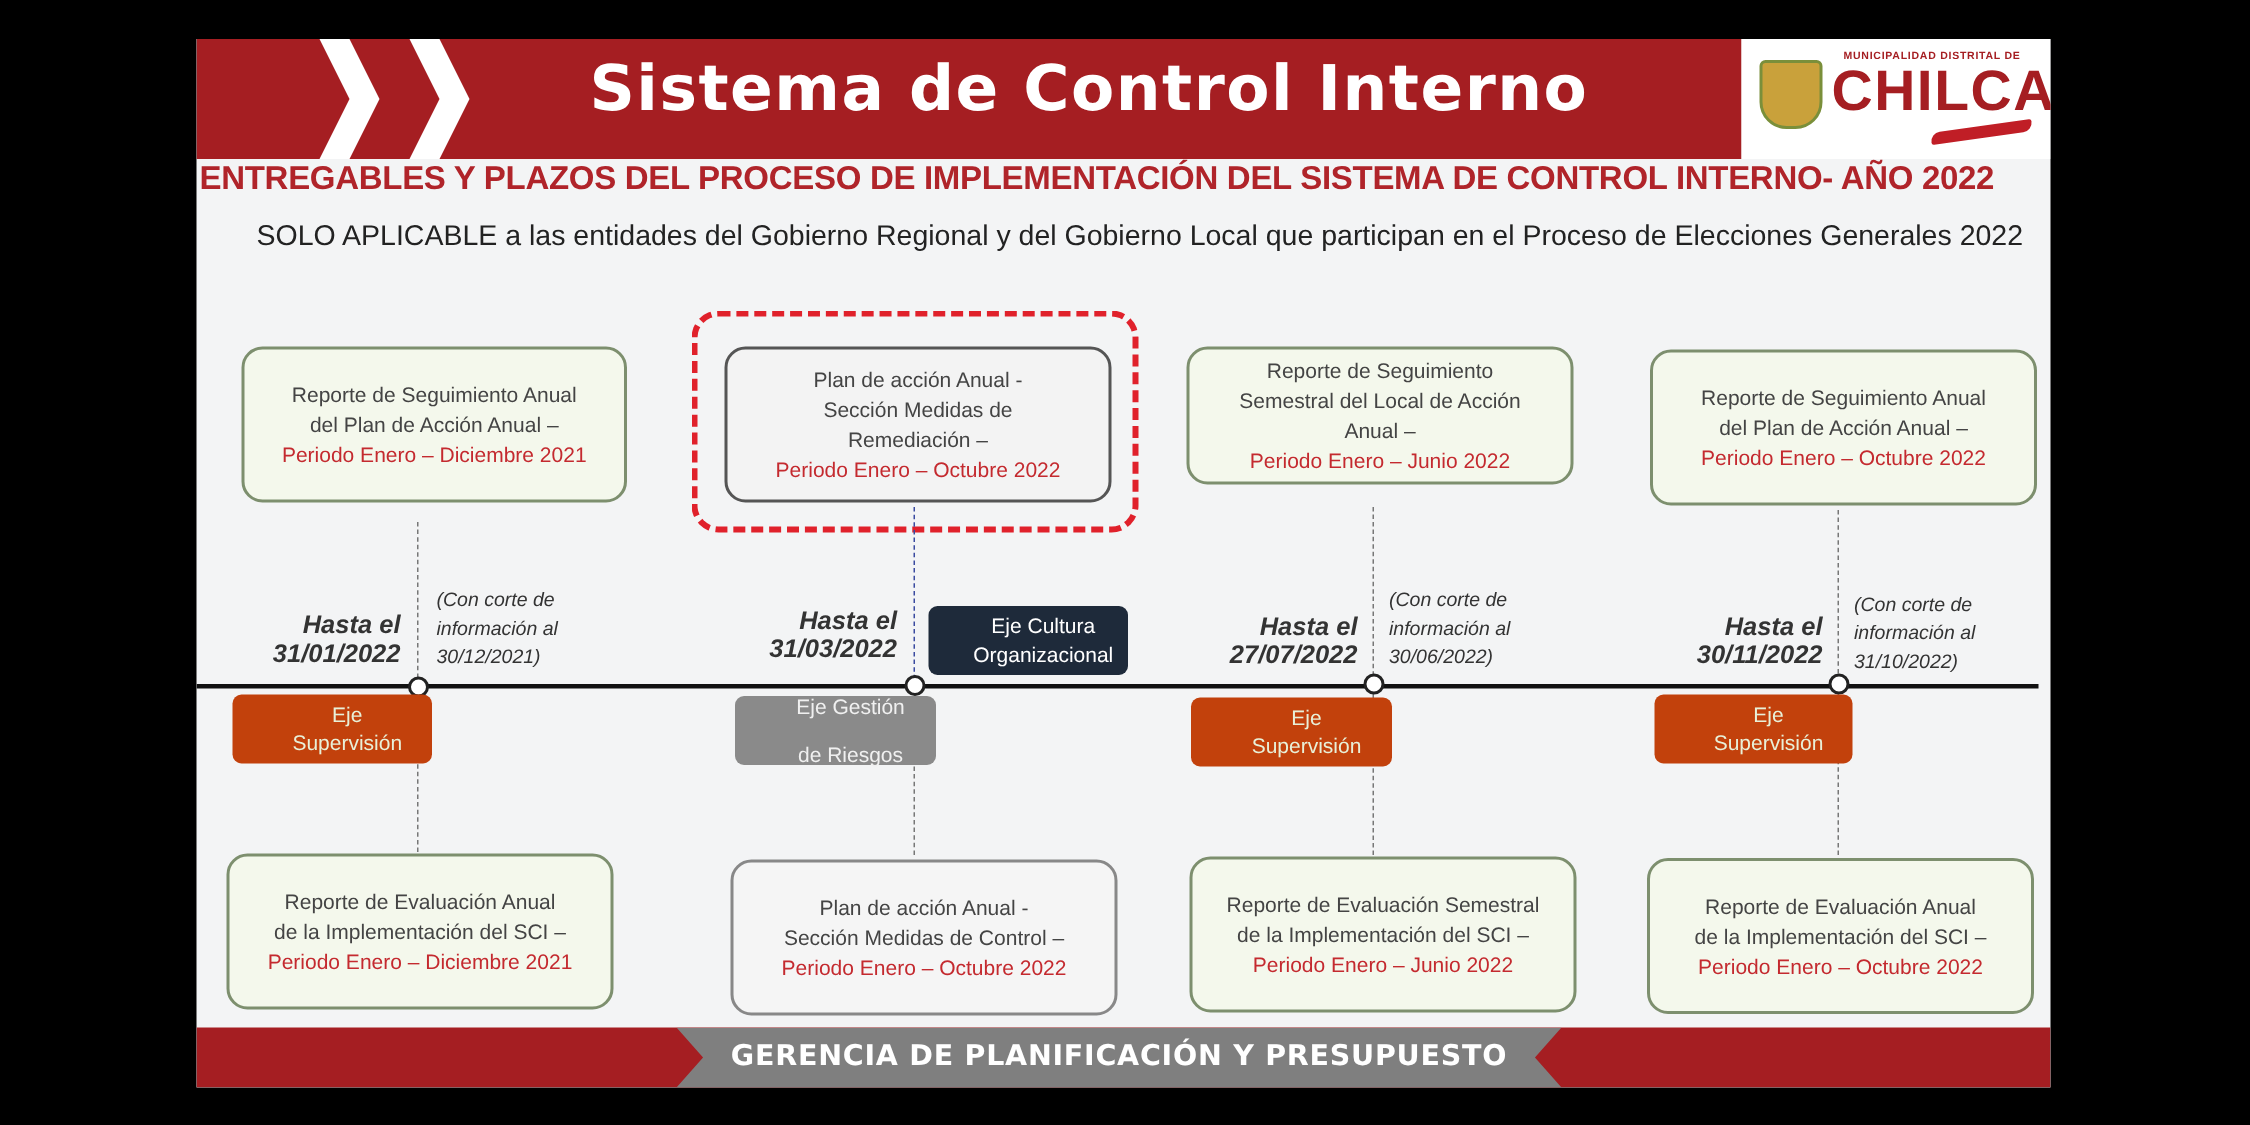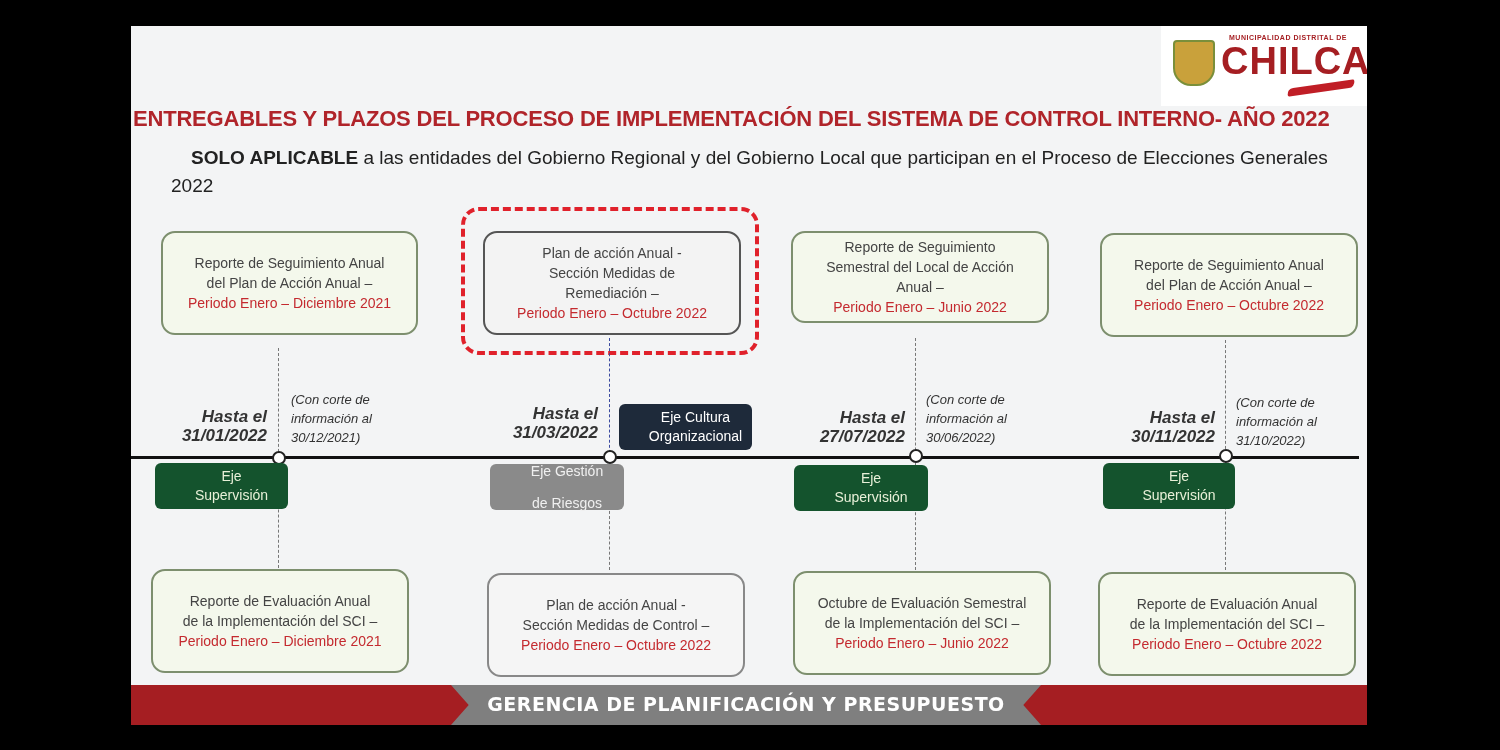--- a/index.html
+++ b/index.html
@@ -8,45 +8,54 @@
   .header{position:absolute;left:0;top:0;width:1030px;height:80px;background:#a51e22;}
   .chev{position:absolute;top:0;width:60px;height:80px;}
   .title{position:absolute;left:262px;top:8px;font-family:"DejaVu Sans",sans-serif;font-weight:bold;font-size:42px;color:#fff;letter-spacing:1px;}
   .logo{position:absolute;left:1030px;top:0;width:206px;height:80px;background:#fff;}
   .logo .muni{position:absolute;left:68px;top:8px;font-size:7px;color:#a51e22;font-weight:bold;letter-spacing:.5px;}
   .logo .name{position:absolute;left:60px;top:14px;font-size:38px;font-weight:bold;color:#a51e22;letter-spacing:1px;}
   .logo .shield{position:absolute;left:12px;top:14px;width:38px;height:42px;background:#c9a13b;border-radius:4px 4px 18px 18px;border:2px solid #7a8f3a;}
   .logo .swoosh{position:absolute;left:126px;top:58px;width:68px;height:8px;background:#c01e26;border-radius:8px 2px 8px 2px;transform:rotate(-8deg);}
   .subtitle{position:absolute;left:2px;top:80px;font-size:22px;font-weight:bold;color:#b0242a;white-space:nowrap;letter-spacing:-.2px;}
   .note{position:absolute;left:40px;top:118px;width:1180px;font-size:19px;color:#222;line-height:28px;}
-  .note b{font-weight:bold;margin-left:20px;}
+  .note b{font-weight:normal;}
   .box{position:absolute;border:2px solid #7d8f6e;background:#f4f8ec;border-radius:14px;display:flex;flex-direction:column;align-items:center;justify-content:center;text-align:center;font-size:14px;color:#444;line-height:20px;box-sizing:border-box;}
   .box.gray{border-color:#555;background:#f3f3f3;}
   .box.gray2{border-color:#888;background:#f5f5f5;}
   .box .red{color:#c42a2f;}
   .dashed{position:absolute;left:330px;top:181px;width:298px;height:148px;border:4px dashed #e0212b;border-radius:18px;box-sizing:border-box;}
   .timeline{position:absolute;left:0;top:430px;width:1228px;height:3px;background:#111;}
   .vline{position:absolute;width:0;border-left:1px dashed #777;}
   .vline.blue{border-left-color:#3a4aa0;}
   .node{position:absolute;width:10px;height:10px;border:2px solid #222;background:#fff;border-radius:50%;}
   .date{position:absolute;text-align:right;font-size:17px;font-style:italic;font-weight:bold;color:#333;line-height:19px;}
   .cut{position:absolute;font-size:13px;font-style:italic;color:#333;line-height:19px;}
   .eje{position:absolute;border-radius:6px;color:#e8f0d8;font-size:14px;text-align:center;line-height:19px;display:flex;align-items:center;justify-content:center;flex-direction:column;padding-left:20px;}
-  .eje.green{background:#14532d;text-align:right;}
+  .eje.green{background:#c2410c;text-align:right;}
   .eje.dark{background:#1e2a3a;color:#fff;}
   .eje.grey{background:#8a8a8a;color:#f0f0f0;}
   .footer{position:absolute;left:0;top:659px;width:1236px;height:40px;background:#a51e22;}
   .footer-band{position:absolute;left:320px;top:659px;width:590px;height:40px;background:#7f7f7f;clip-path:polygon(0 0,100% 0,97% 50%,100% 100%,0 100%,3% 50%);}
   .footer-text{position:absolute;left:320px;top:667px;width:590px;text-align:center;font-family:"DejaVu Sans",sans-serif;font-weight:bold;font-size:19px;color:#fff;letter-spacing:.5px;}
 </style>
 </head>
 <body>
 
 <div class="slide">
 
+  <div class="header">
+    <svg class="chev" style="left:78px" viewBox="0 0 60 80">
+        <polygon points="4,0 24,0 44,40 24,80 4,80 24,40" fill="#fff"></polygon>
+      </svg>
+    <svg class="chev" style="left:138px" viewBox="0 0 60 80">
+        <polygon points="4,0 24,0 44,40 24,80 4,80 24,40" fill="#fff"></polygon>
+      </svg>
+    <div class="title">Sistema de Control Interno</div>
+  </div>
 
   <div class="logo">
     <div class="shield"></div>
     <div class="muni">MUNICIPALIDAD DISTRITAL DE</div>
     <div class="name">CHILCA</div>
     <div class="swoosh"></div>
   </div>
 
   <div class="subtitle">ENTREGABLES Y PLAZOS DEL PROCESO DE IMPLEMENTACIÓN DEL SISTEMA DE CONTROL INTERNO- AÑO 2022</div>
 
@@ -152,21 +161,21 @@
     <div>Reporte de Evaluación Anual</div>
     <div>de la Implementación del SCI –</div>
     <div class="red">Periodo Enero – Diciembre 2021</div>
   </div>
   <div class="box gray2" style="left:356px;top:547px;width:258px;height:104px;">
     <div>Plan de acción Anual  -</div>
     <div>Sección Medidas de Control –</div>
     <div class="red">Periodo Enero – Octubre 2022</div>
   </div>
   <div class="box" style="left:662px;top:545px;width:258px;height:104px;">
-    <div>Octubre de Evaluación Semestral</div>
+    <div>Reporte de Evaluación Semestral</div>
     <div>de la Implementación del SCI –</div>
     <div class="red">Periodo Enero – Junio 2022</div>
   </div>
   <div class="box" style="left:967px;top:546px;width:258px;height:104px;">
     <div>Reporte de Evaluación Anual</div>
     <div>de la Implementación del SCI –</div>
     <div class="red">Periodo Enero – Octubre 2022</div>
   </div>
 
   <div class="footer"></div>

